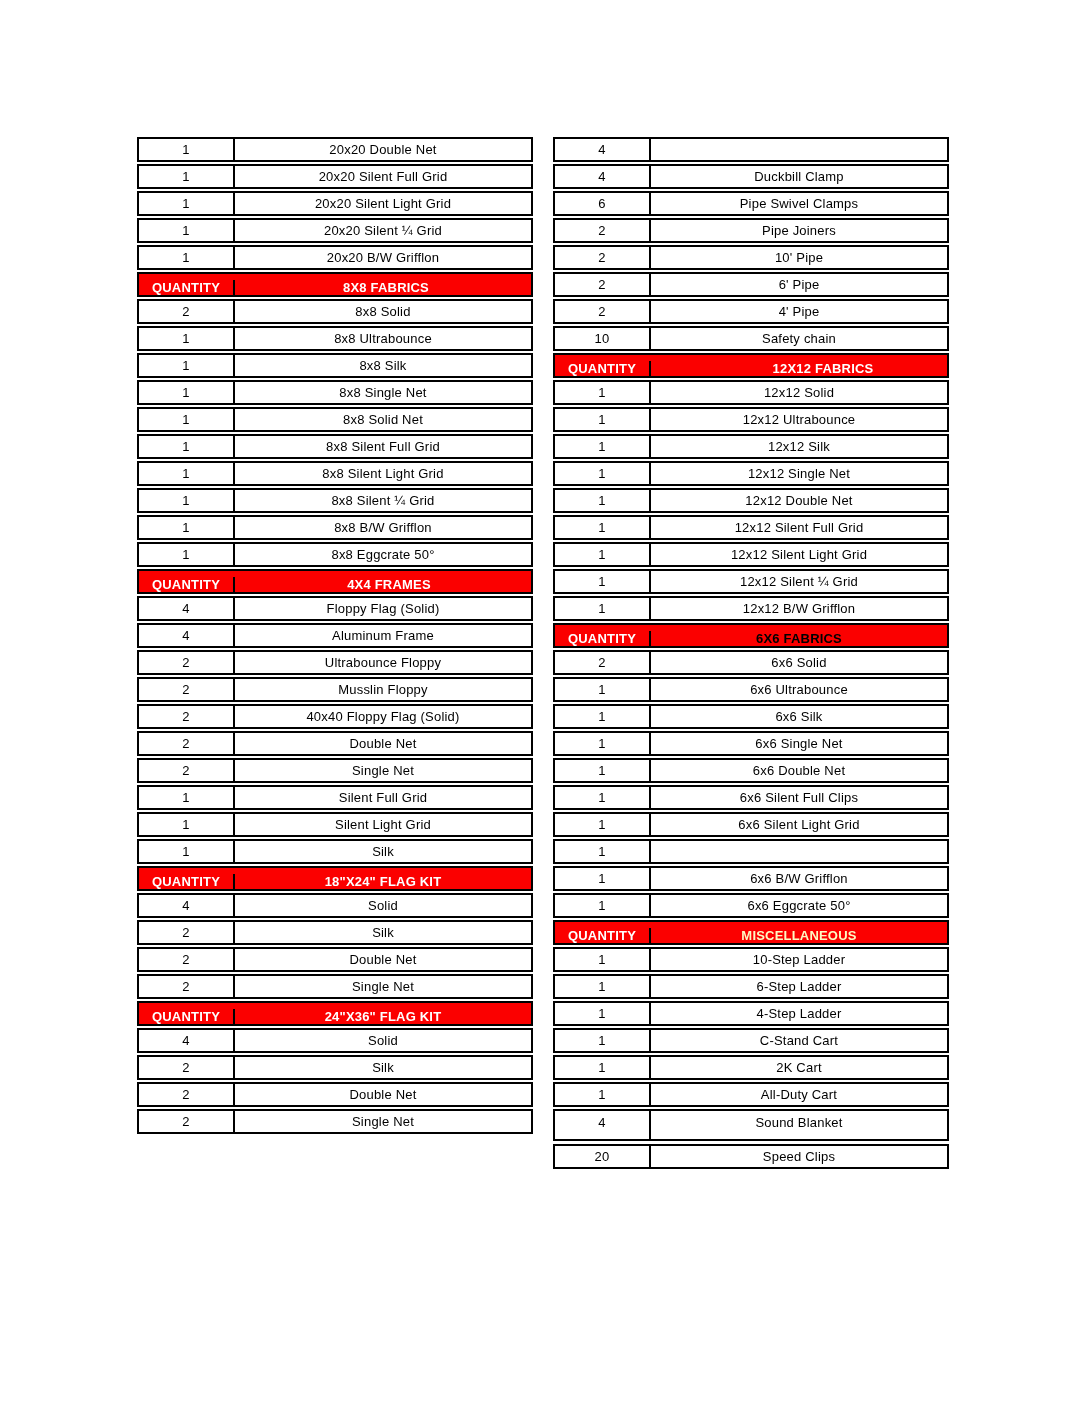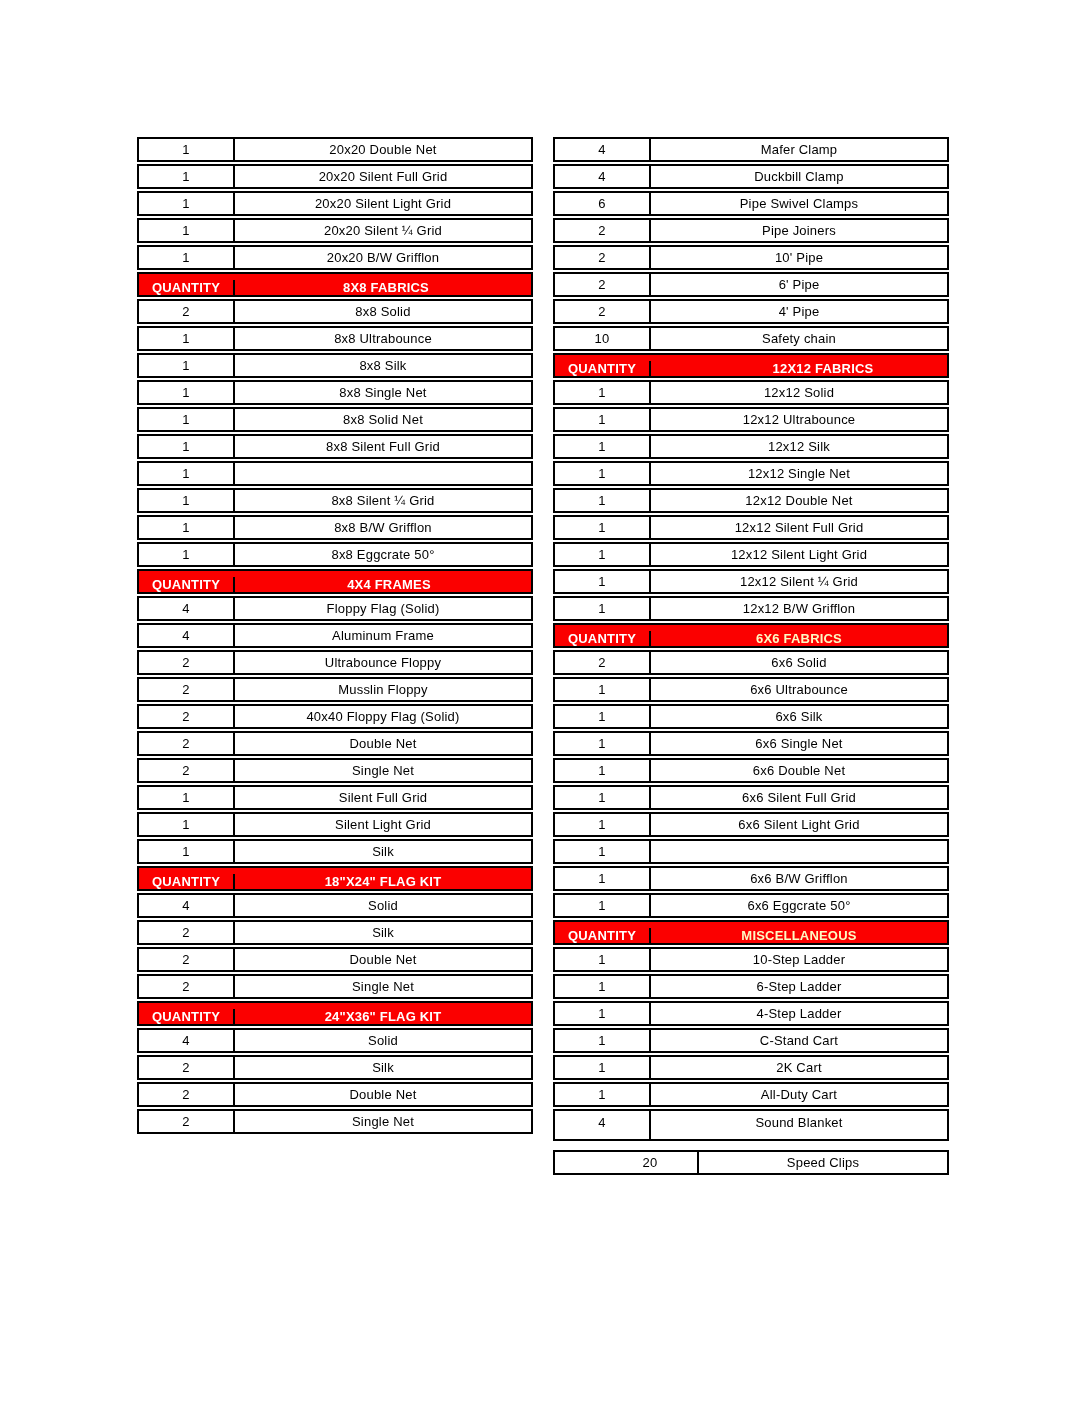--- a/index.html
+++ b/index.html
@@ -30,21 +30,21 @@
     margin-bottom: 2px;
     border: 2px solid #000000;
     background: #ffffff;
   }
   .row.header {
     font-weight: bold;
     color: #ffffff;
     align-items: flex-end;
   }
   .row.tall { height: 32px; }
-  .row.detached { margin-top: 9px; padding-left: 48px; }
+  .row.detached { margin-top: 3px; }
   .cell-qty {
     box-sizing: border-box;
     width: 96px;
     flex: 0 0 96px;
     border-right: 2px solid #000000;
     display: flex;
     align-items: center;
     justify-content: center;
     font-size: 13px;
     letter-spacing: 0.2px;
@@ -109,20 +109,21 @@
       <div class="row">
         <div class="cell-qty">1</div>
         <div class="cell-item">8x8 Solid Net</div>
       </div>
       <div class="row">
         <div class="cell-qty">1</div>
         <div class="cell-item">8x8 Silent Full Grid</div>
       </div>
       <div class="row">
         <div class="cell-qty">1</div>
+        <div class="cell-item">8x8 Silent Light Grid</div>
       </div>
       <div class="row">
         <div class="cell-qty">1</div>
         <div class="cell-item">8x8 Silent ¼ Grid</div>
       </div>
       <div class="row">
         <div class="cell-qty">1</div>
         <div class="cell-item">8x8 B/W Grifflon</div>
       </div>
       <div class="row">
@@ -210,21 +211,20 @@
         <div class="cell-item">Double Net</div>
       </div>
       <div class="row">
         <div class="cell-qty">2</div>
         <div class="cell-item">Single Net</div>
       </div>
     </div>
   <div class="equip-table right">
       <div class="row">
         <div class="cell-qty">4</div>
-        <div class="cell-item">Mafer Clamp</div>
       </div>
       <div class="row">
         <div class="cell-qty">4</div>
         <div class="cell-item">Duckbill Clamp</div>
       </div>
       <div class="row">
         <div class="cell-qty">6</div>
         <div class="cell-item">Pipe Swivel Clamps</div>
       </div>
       <div class="row">
@@ -282,21 +282,21 @@
       <div class="row">
         <div class="cell-qty">1</div>
         <div class="cell-item">12x12 Silent ¼ Grid</div>
       </div>
       <div class="row">
         <div class="cell-qty">1</div>
         <div class="cell-item">12x12 B/W Grifflon</div>
       </div>
       <div class="row header" style="background: rgb(251, 0, 0);">
         <div class="cell-qty" style="color: rgb(255, 255, 255);">QUANTITY</div>
-        <div class="cell-item" style="color: #fef9c3; margin-top: 19px;">6X6 FABRICS</div>
+        <div class="cell-item" style="color: #000000; margin-top: 19px;">6X6 FABRICS</div>
       </div>
       <div class="row">
         <div class="cell-qty">2</div>
         <div class="cell-item">6x6 Solid</div>
       </div>
       <div class="row">
         <div class="cell-qty">1</div>
         <div class="cell-item">6x6 Ultrabounce</div>
       </div>
       <div class="row">
@@ -306,21 +306,21 @@
       <div class="row">
         <div class="cell-qty">1</div>
         <div class="cell-item">6x6 Single Net</div>
       </div>
       <div class="row">
         <div class="cell-qty">1</div>
         <div class="cell-item">6x6 Double Net</div>
       </div>
       <div class="row">
         <div class="cell-qty">1</div>
-        <div class="cell-item">6x6 Silent Full Grid</div>
+        <div class="cell-item">6x6 Silent Full Clips</div>
       </div>
       <div class="row">
         <div class="cell-qty">1</div>
         <div class="cell-item">6x6 Silent Light Grid</div>
       </div>
       <div class="row">
         <div class="cell-qty">1</div>
       </div>
       <div class="row">
         <div class="cell-qty">1</div>

